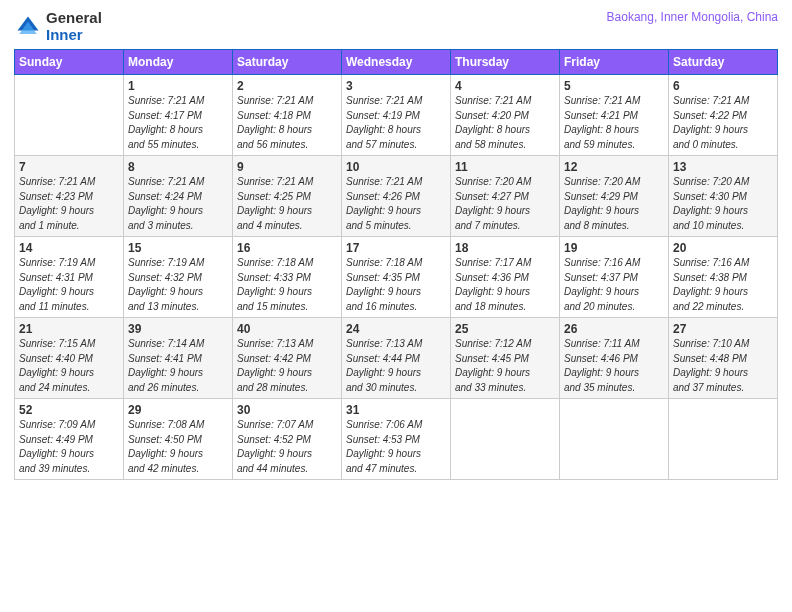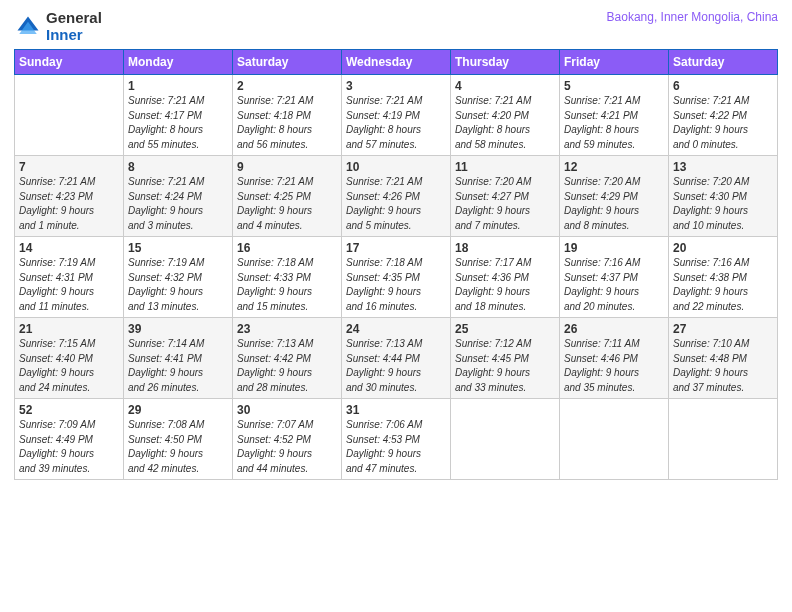--- a/index.html
+++ b/index.html
@@ -219,21 +219,21 @@
         <tr>
           <td>
             <span class="day-number">21</span>
             <div class="cell-info">Sunrise: 7:15 AM<br>Sunset: 4:40 PM<br>Daylight: 9 hours<br>and 24 minutes.</div>
           </td>
           <td>
             <span class="day-number">39</span>
             <div class="cell-info">Sunrise: 7:14 AM<br>Sunset: 4:41 PM<br>Daylight: 9 hours<br>and 26 minutes.</div>
           </td>
           <td>
-            <span class="day-number">23</span>
+            <span class="day-number">40</span>
             <div class="cell-info">Sunrise: 7:13 AM<br>Sunset: 4:42 PM<br>Daylight: 9 hours<br>and 28 minutes.</div>
           </td>
           <td>
             <span class="day-number">24</span>
             <div class="cell-info">Sunrise: 7:13 AM<br>Sunset: 4:44 PM<br>Daylight: 9 hours<br>and 30 minutes.</div>
           </td>
           <td>
             <span class="day-number">25</span>
             <div class="cell-info">Sunrise: 7:12 AM<br>Sunset: 4:45 PM<br>Daylight: 9 hours<br>and 33 minutes.</div>
           </td>

